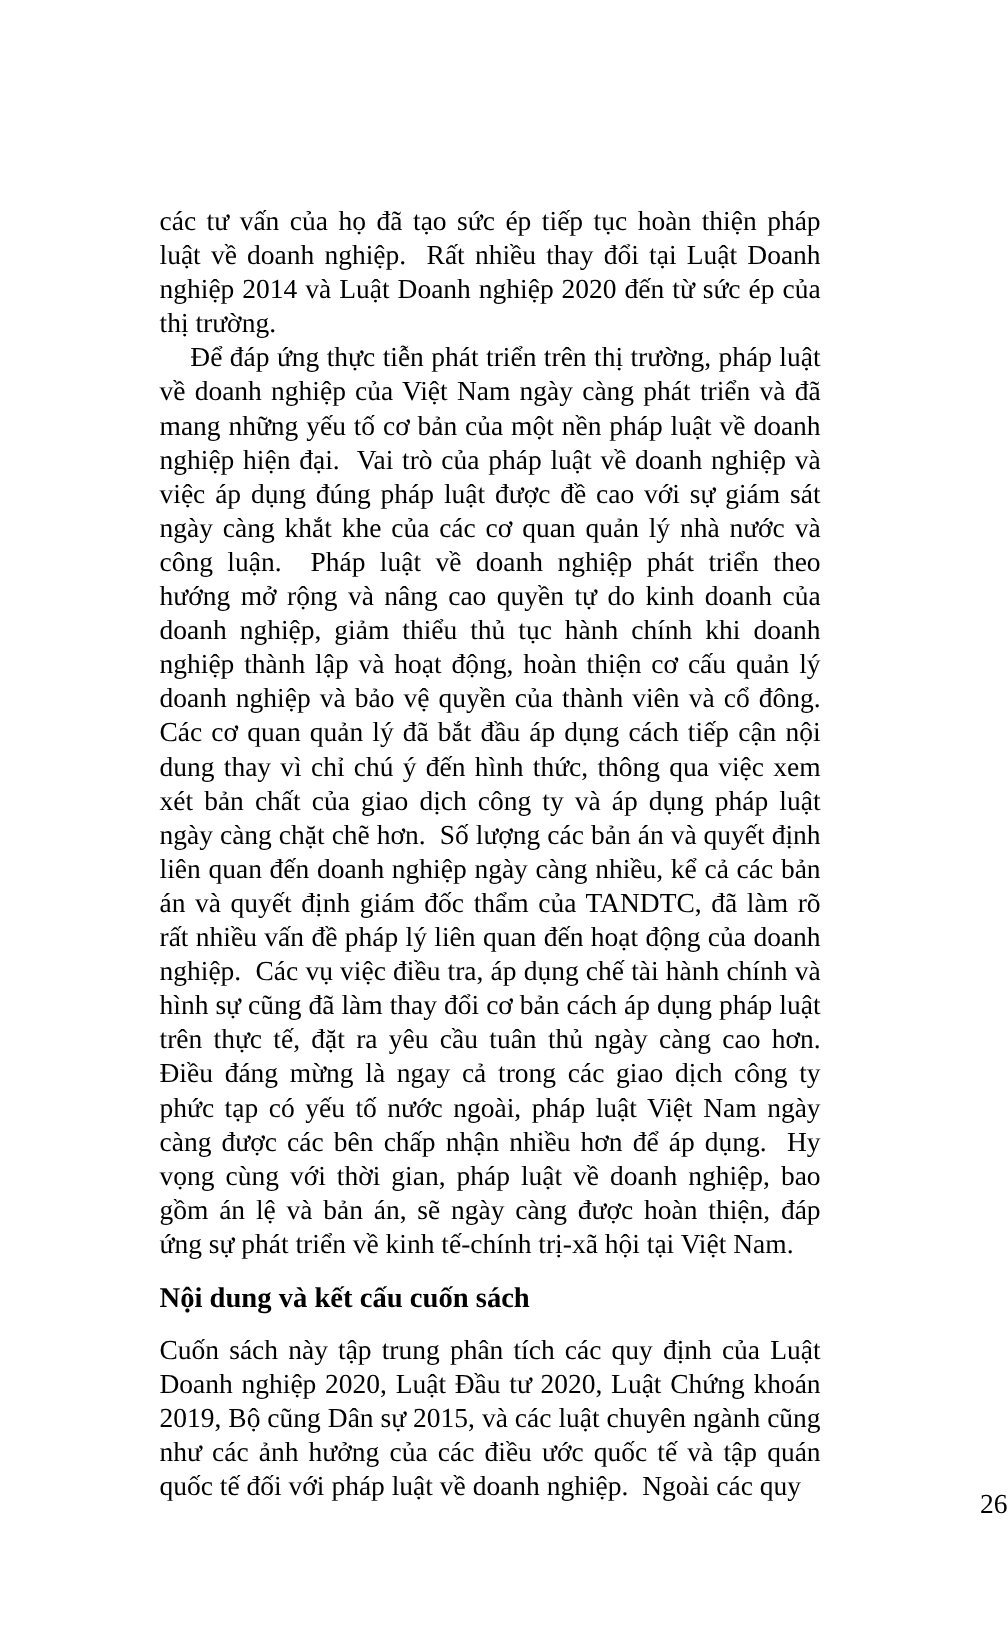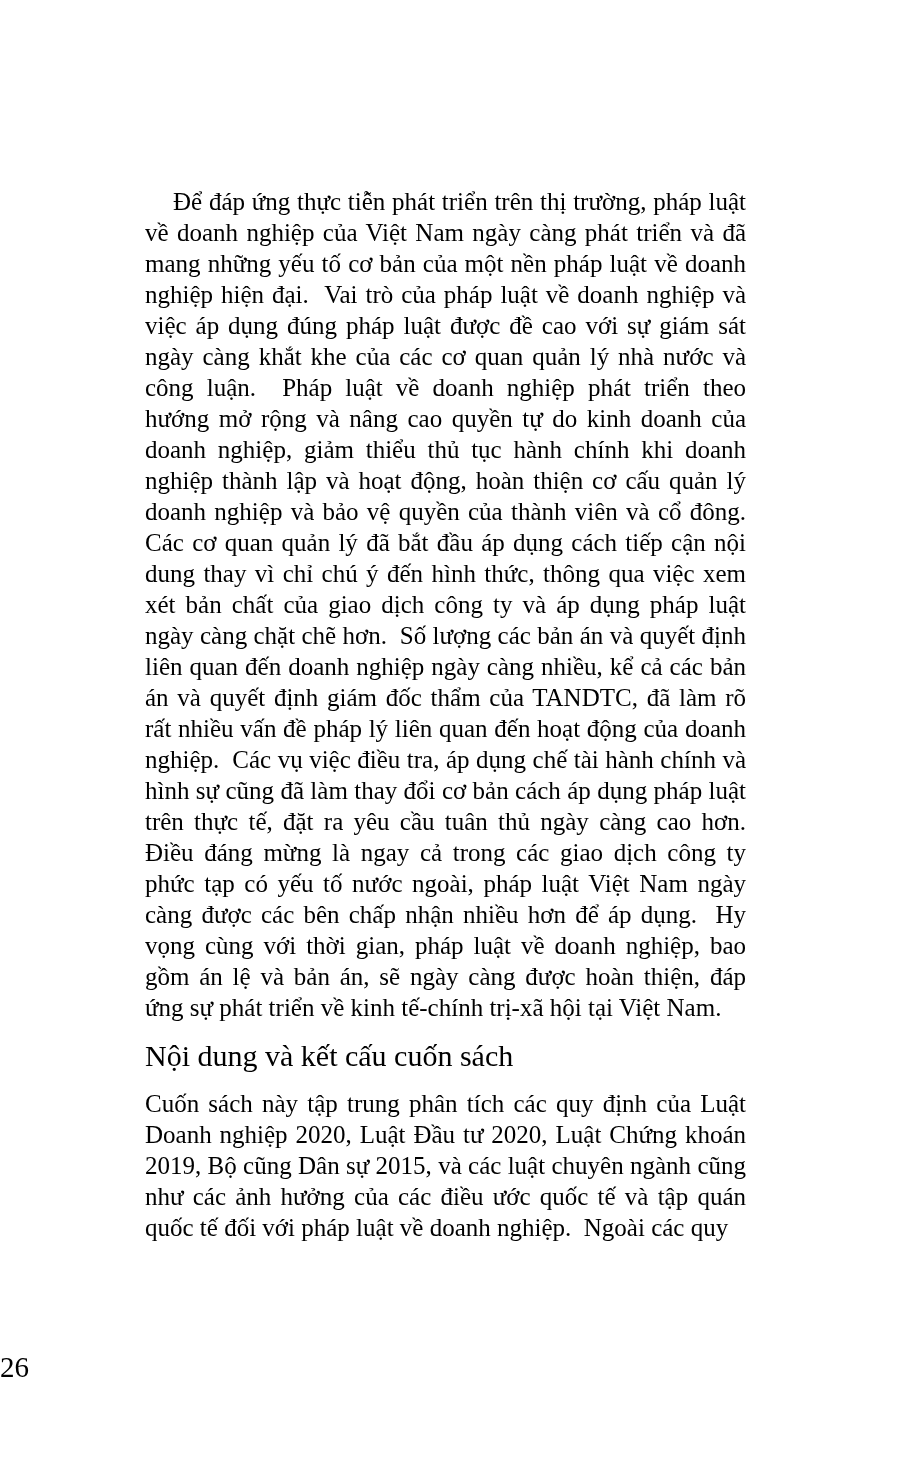--- a/index.html
+++ b/index.html
@@ -32,47 +32,48 @@
     text-align: justify;
     white-space: pre-wrap;      
     color: #000000;
   }
 
   .text-block p.indent-first {
     text-indent: 28px;
   }
 
   .section-heading {
-    font-size: 30px;
+    font-size: 26px;
     line-height: 31px;
-    font-weight: normal;
+    font-weight: bold;
     margin-top: 17px;
     margin-bottom: 17px;
     text-align: left;
     color: #000000;
   }
 
   .page-number {
     position: absolute;
     left: 0;
     top: 1352px;
     width: 916px;
-    text-align: left;
-    font-size: 29px;
+    text-align: right;
+    font-size: 25px;
     line-height: 31px;
     color: #000000;
   }
 </style>
 </head>
 <body>
 
 <div class="book-page">
 
   <div class="text-block">
 
+    <p>các tư vấn của họ đã tạo sức ép tiếp tục hoàn thiện pháp luật về doanh nghiệp.  Rất nhiều thay đổi tại Luật Doanh nghiệp 2014 và Luật Doanh nghiệp 2020 đến từ sức ép của thị trường.</p>
 
     <p class="indent-first">Để đáp ứng thực tiễn phát triển trên thị trường, pháp luật về doanh nghiệp của Việt Nam ngày càng phát triển và đã mang những yếu tố cơ bản của một nền pháp luật về doanh nghiệp hiện đại.  Vai trò của pháp luật về doanh nghiệp và việc áp dụng đúng pháp luật được đề cao với sự giám sát ngày càng khắt khe của các cơ quan quản lý nhà nước và công luận.  Pháp luật về doanh nghiệp phát triển theo hướng mở rộng và nâng cao quyền tự do kinh doanh của doanh nghiệp, giảm thiểu thủ tục hành chính khi doanh nghiệp thành lập và hoạt động, hoàn thiện cơ cấu quản lý doanh nghiệp và bảo vệ quyền của thành viên và cổ đông.  Các cơ quan quản lý đã bắt đầu áp dụng cách tiếp cận nội dung thay vì chỉ chú ý đến hình thức, thông qua việc xem xét bản chất của giao dịch công ty và áp dụng pháp luật ngày càng chặt chẽ hơn.  Số lượng các bản án và quyết định liên quan đến doanh nghiệp ngày càng nhiều, kể cả các bản án và quyết định giám đốc thẩm của TANDTC, đã làm rõ rất nhiều vấn đề pháp lý liên quan đến hoạt động của doanh nghiệp.  Các vụ việc điều tra, áp dụng chế tài hành chính và hình sự cũng đã làm thay đổi cơ bản cách áp dụng pháp luật trên thực tế, đặt ra yêu cầu tuân thủ ngày càng cao hơn.  Điều đáng mừng là ngay cả trong các giao dịch công ty phức tạp có yếu tố nước ngoài, pháp luật Việt Nam ngày càng được các bên chấp nhận nhiều hơn để áp dụng.  Hy vọng cùng với thời gian, pháp luật về doanh nghiệp, bao gồm án lệ và bản án, sẽ ngày càng được hoàn thiện, đáp ứng sự phát triển về kinh tế-chính trị-xã hội tại Việt Nam.</p>
 
     <h2 class="section-heading">Nội dung và kết cấu cuốn sách</h2>
 
     <p>Cuốn sách này tập trung phân tích các quy định của Luật Doanh nghiệp 2020, Luật Đầu tư 2020, Luật Chứng khoán 2019, Bộ cũng Dân sự 2015, và các luật chuyên ngành cũng như các ảnh hưởng của các điều ước quốc tế và tập quán quốc tế đối với pháp luật về doanh nghiệp.  Ngoài các quy</p>
 
   </div>
 
   <div class="page-number">26</div>

